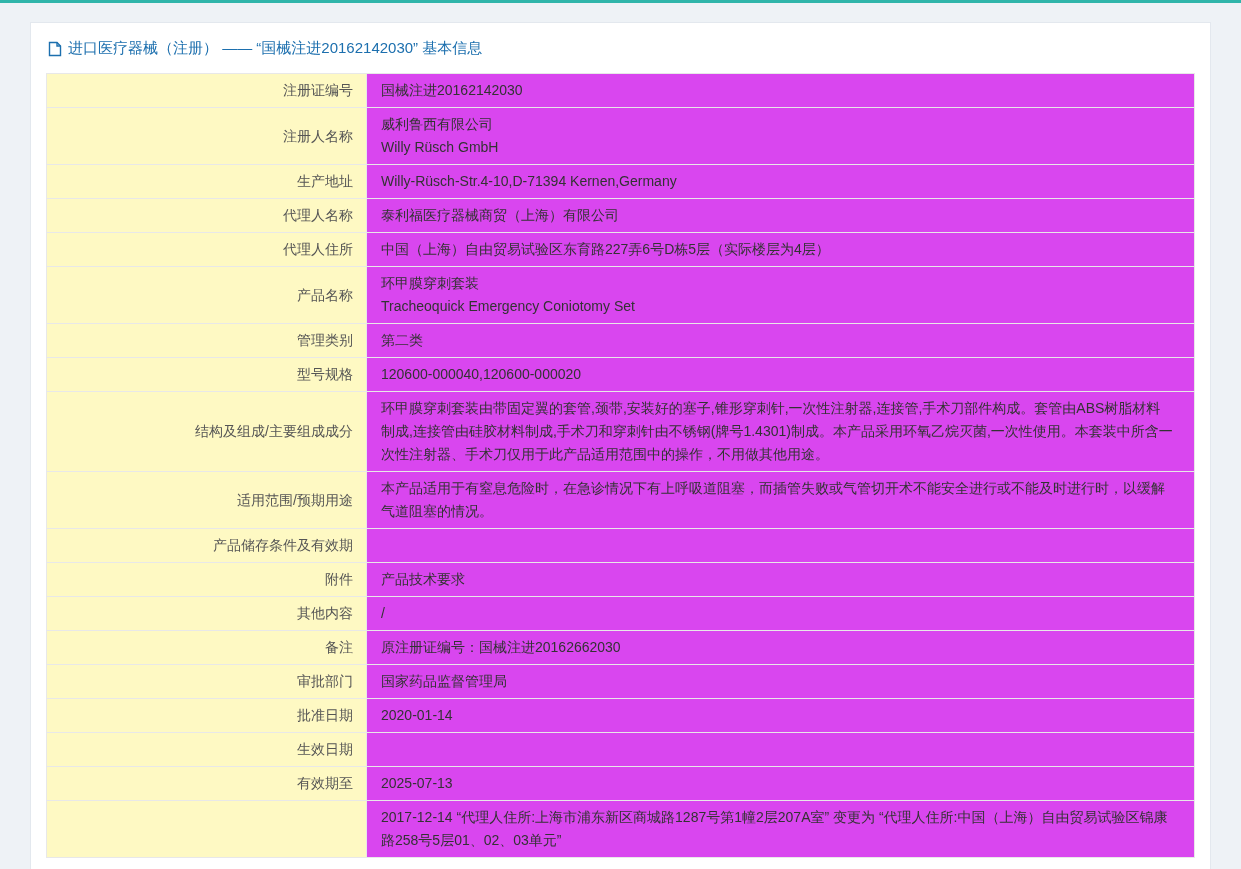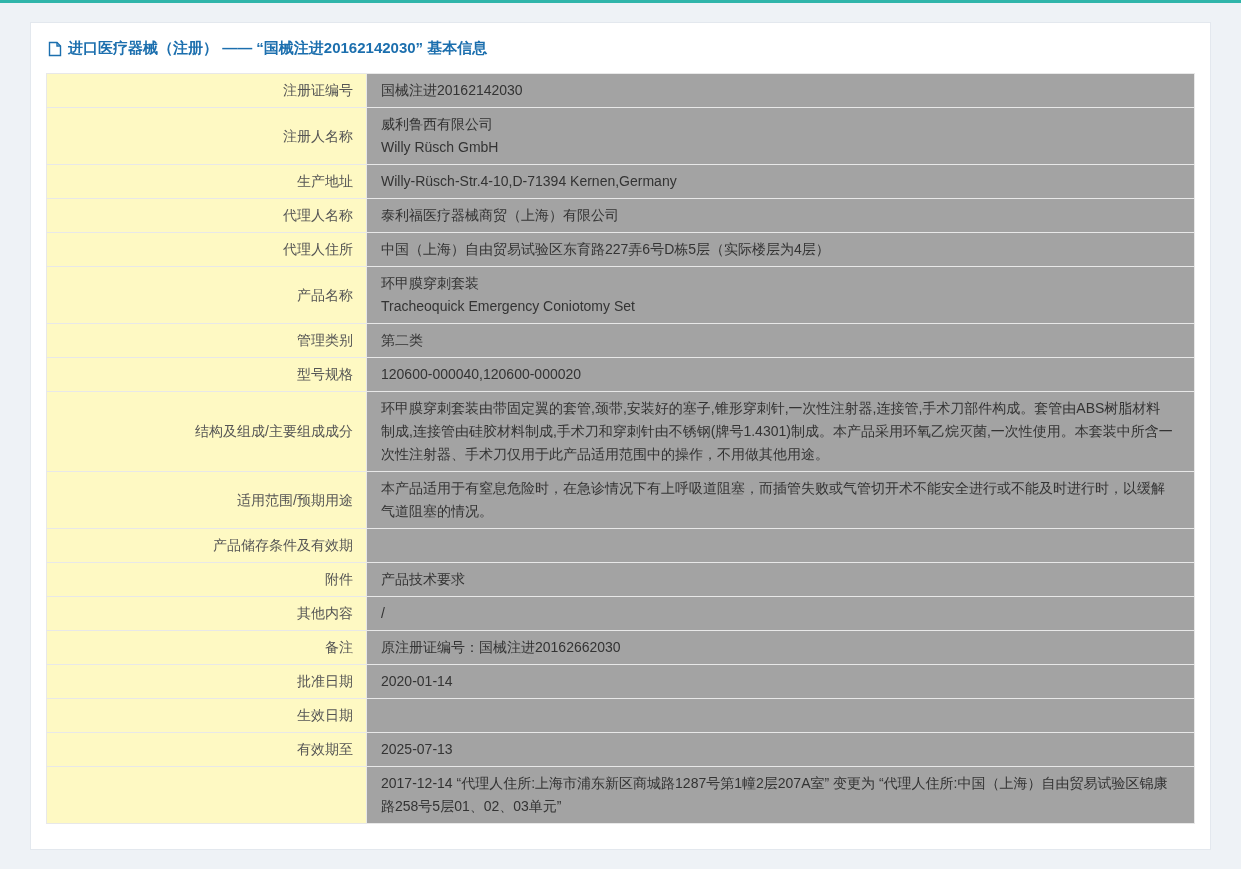--- a/index.html
+++ b/index.html
@@ -23,21 +23,21 @@
     background: #ffffff;
     margin: 19px 30px 0 30px;
     border: 1px solid #e3e8ee;
     padding: 13px 15px 25px 15px;
   }
   .card-header {
     display: flex;
     align-items: center;
     gap: 6px;
     color: #1c6fae;
-    font-weight: bold;
+    font-weight: normal;
     font-size: 15px;
     padding: 3px 0 15px 2px;
   }
   .doc-icon {
     display: inline-flex;
     align-items: center;
     margin-top: 1px;
   }
   .info-table {
     width: 100%;
@@ -52,21 +52,21 @@
     font-size: 14px;
   }
   .info-table td.label {
     width: 320px;
     background: #fef9c3;
     text-align: right;
     color: #555;
     padding: 5px 13px 5px 8px;
   }
   .info-table td.value {
-    background: #a3a3a3;
+    background: #d946ef;
     color: #333;
     padding: 5px 20px 5px 14px;
     word-break: break-word;
   }
 </style>
 </head>
 <body>
 
 <div class="topbar"></div>
 
@@ -163,20 +163,26 @@
             <div>/</div>
           </td>
         </tr>
         <tr>
           <td class="label">备注</td>
           <td class="value">
             <div>原注册证编号：国械注进20162662030</div>
           </td>
         </tr>
         <tr>
+          <td class="label">审批部门</td>
+          <td class="value">
+            <div>国家药品监督管理局</div>
+          </td>
+        </tr>
+        <tr>
           <td class="label">批准日期</td>
           <td class="value">
             <div>2020-01-14</div>
           </td>
         </tr>
         <tr>
           <td class="label">生效日期</td>
           <td class="value">
             <div>&nbsp;</div>
           </td>

